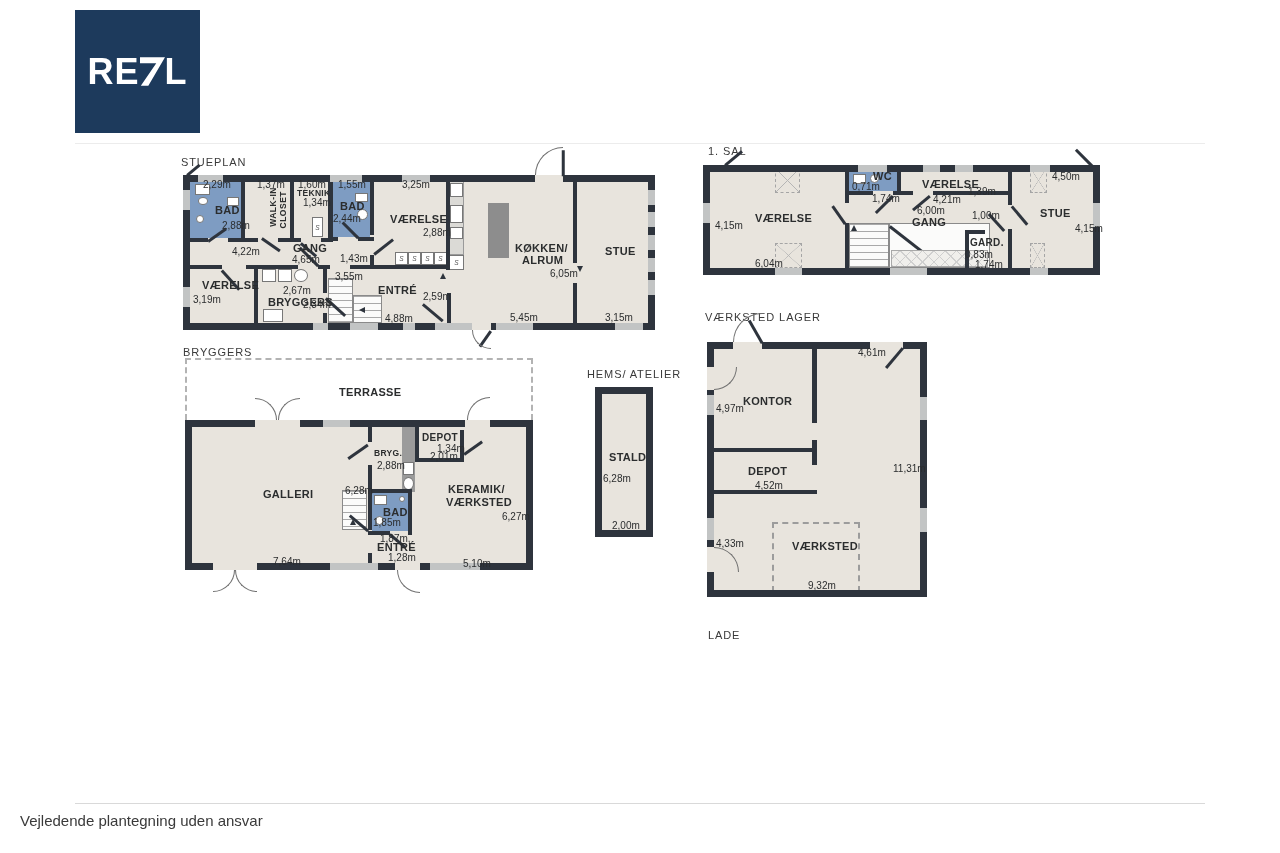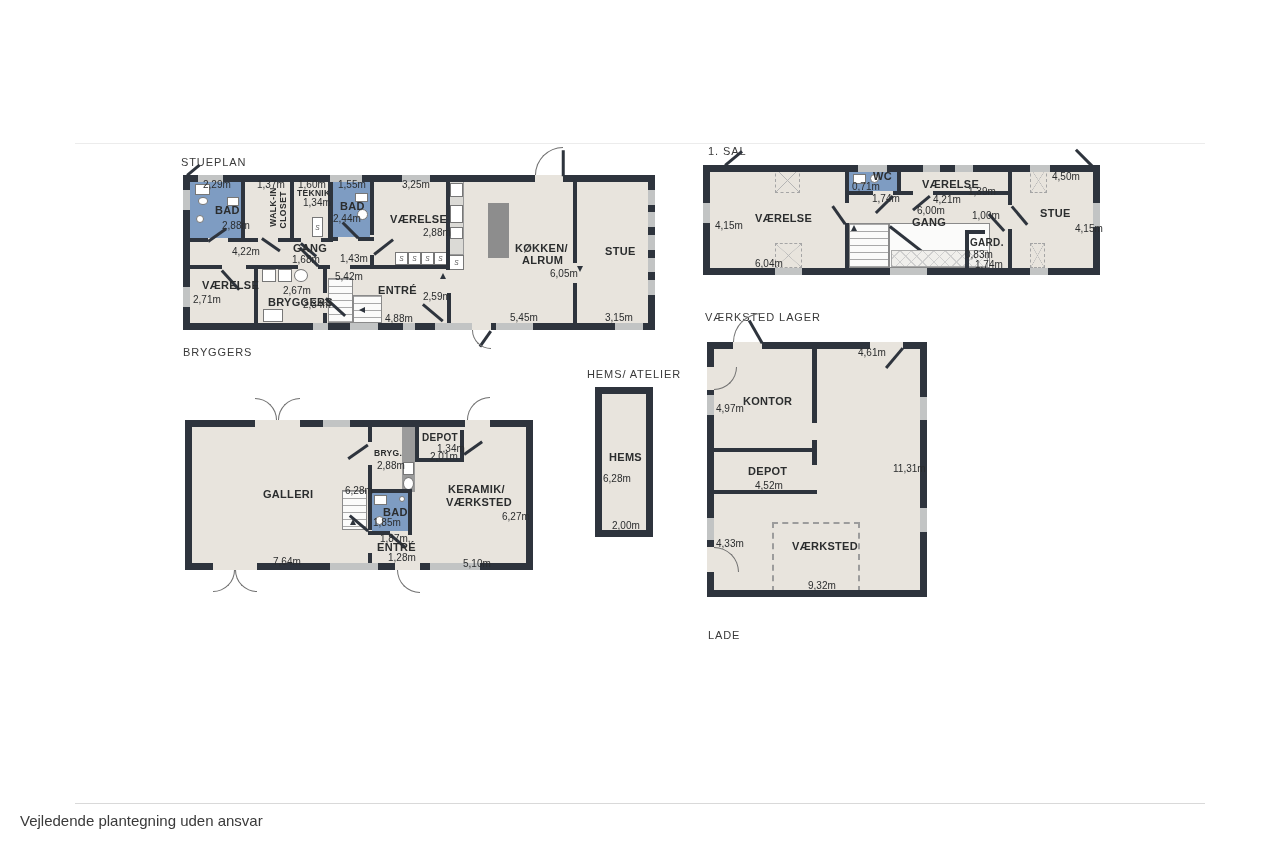--- a/index.html
+++ b/index.html
@@ -49,20 +49,27 @@
   #logo span{position:static;color:#fff;font-weight:700;font-size:36px;letter-spacing:1px;}
   #hdr-line{position:absolute;left:75px;top:143px;width:1130px;height:1px;background:#ececec;}
   #ftr-line{position:absolute;left:75px;top:803px;width:1130px;height:1px;background:#d9d9d9;}
   #footer-text{left:20px;top:812px;font-size:15px;color:#3a3a3a;}
 </style>
 </head>
 <body>
 
 <div id="page">
 
+  <div id="logo">
+    <span>RE</span>
+    <svg width="25" height="31" viewBox="0 0 30 34">
+        <path d="M0 0 H30 L10 34 H1 L19.5 7 H0 Z" fill="#ffffff"></path>
+      </svg>
+    <span>L</span>
+  </div>
   <div id="hdr-line"></div>
 
   <span class="title" style="left:181px;top:156px">STUEPLAN</span>
   <span class="title" style="left:708px;top:145px">1. SAL</span>
   <span class="title" style="left:183px;top:346px">BRYGGERS</span>
   <span class="title" style="left:587px;top:368px">HEMS/ ATELIER</span>
   <span class="title" style="left:705px;top:311px">VÆRKSTED LAGER</span>
   <span class="title" style="left:708px;top:629px">LADE</span>
 
   <div class="plan" style="left:183px;top:175px;width:472px;height:155px">
@@ -172,32 +179,32 @@
     <span class="rname" style="left:32px;top:29px">BAD</span>
     <span class="rname" style="left:157px;top:25px">BAD</span>
     <span class="dim" style="left:150px;top:38px">2,44m</span>
     <span class="dim" style="left:39px;top:45px">2,88m</span>
     <span class="vtext" style="left:85px;top:12px">WALK-IN</span>
     <span class="vtext" style="left:95px;top:16px">CLOSET</span>
     <span class="rname" style="left:207px;top:38px">VÆRELSE</span>
     <span class="dim" style="left:240px;top:52px">2,88m</span>
     <span class="dim" style="left:49px;top:71px">4,22m</span>
     <span class="rname" style="left:110px;top:67px">GANG</span>
-    <span class="dim" style="left:109px;top:79px">1,68m</span>
+    <span class="dim" style="left:109px;top:79px">4,65m</span>
     <span class="dim" style="left:157px;top:78px">1,43m</span>
     <span class="rname" style="left:332px;top:67px">KØKKEN/</span>
     <span class="rname" style="left:339px;top:79px">ALRUM</span>
     <span class="dim" style="left:367px;top:93px">6,05m</span>
     <span class="rname" style="left:422px;top:70px">STUE</span>
     <span class="rname" style="left:19px;top:104px">VÆRELSE</span>
-    <span class="dim" style="left:10px;top:119px">2,71m</span>
+    <span class="dim" style="left:10px;top:119px">3,19m</span>
     <span class="dim" style="left:100px;top:110px">2,67m</span>
     <span class="rname" style="left:85px;top:121px">BRYGGERS</span>
     <span class="dim" style="left:120px;top:124px">2,34m</span>
-    <span class="dim" style="left:152px;top:96px">5,42m</span>
+    <span class="dim" style="left:152px;top:96px">3,55m</span>
     <span class="rname" style="left:195px;top:109px">ENTRÉ</span>
     <span class="dim" style="left:240px;top:116px">2,59m</span>
     <span class="dim" style="left:202px;top:138px">4,88m</span>
     <span class="dim" style="left:327px;top:137px">5,45m</span>
     <span class="dim" style="left:422px;top:137px">3,15m</span>
   </div>
 
   <div class="plan" style="left:703px;top:165px;width:397px;height:110px">
     <i class="wet" style="left:146px;top:7px;width:48px;height:19px"></i>
     <i class="fix" style="left:150px;top:9px;width:13px;height:10px"></i>
@@ -259,20 +266,23 @@
     <span class="rname" style="left:209px;top:51px">GANG</span>
     <span class="dim" style="left:269px;top:45px">1,00m</span>
     <span class="rname md" style="left:267px;top:72px">GARD.</span>
     <span class="dim" style="left:262px;top:84px">0,83m</span>
     <span class="dim" style="left:272px;top:94px">1,74m</span>
     <span class="dim" style="left:349px;top:6px">4,50m</span>
     <span class="rname" style="left:337px;top:42px">STUE</span>
     <span class="dim" style="left:372px;top:58px">4,15m</span>
   </div>
 
+  <div class="terrasse" style="left:185px;top:358px;width:348px;height:62px">
+    <span class="rname" style="left:152px;top:26px">TERRASSE</span>
+  </div>
 
   <div class="plan" style="left:185px;top:420px;width:348px;height:150px">
     <i class="wet" style="left:187px;top:73px;width:36px;height:38px"></i>
     <i style="left:217px;top:3px;width:13px;height:69px;background:#9b9b9b"></i>
     <i class="fix" style="left:218px;top:42px;width:11px;height:13px"></i>
     <i class="fix rnd" style="left:218px;top:57px;width:11px;height:13px"></i>
     <i class="stair" style="left:157px;top:70px;width:25px;height:40px"></i>
     <i class="tri-up" style="left:165px;top:99px"></i>
     <i class="fix" style="left:189px;top:75px;width:13px;height:10px"></i>
     <i class="fix rnd" style="left:190px;top:96px;width:9px;height:9px"></i>
@@ -329,21 +339,21 @@
     <span class="rname" style="left:261px;top:76px">VÆRKSTED</span>
     <span class="dim" style="left:317px;top:91px">6,27m</span>
     <span class="dim" style="left:278px;top:138px">5,10m</span>
   </div>
 
   <div class="plan" style="left:595px;top:387px;width:58px;height:150px">
     <i class="w" style="left:0px;top:0px;width:58px;height:7px"></i>
     <i class="w" style="left:0px;top:143px;width:58px;height:7px"></i>
     <i class="w" style="left:0px;top:0px;width:7px;height:150px"></i>
     <i class="w" style="left:51px;top:0px;width:7px;height:150px"></i>
-    <span class="rname" style="left:14px;top:64px">HEMS</span>
+    <span class="rname" style="left:14px;top:64px">STALD</span>
     <span class="dim" style="left:8px;top:86px">6,28m</span>
     <span class="dim" style="left:17px;top:133px">2,00m</span>
   </div>
 
   <div class="plan" style="left:707px;top:342px;width:220px;height:255px">
     <i class="dash" style="left:65px;top:180px;width:88px;height:70px"></i>
 
     <i class="w" style="left:105px;top:7px;width:5px;height:74px"></i>
     <i class="w" style="left:7px;top:106px;width:103px;height:4px"></i>
     <i class="w" style="left:105px;top:98px;width:5px;height:25px"></i>

